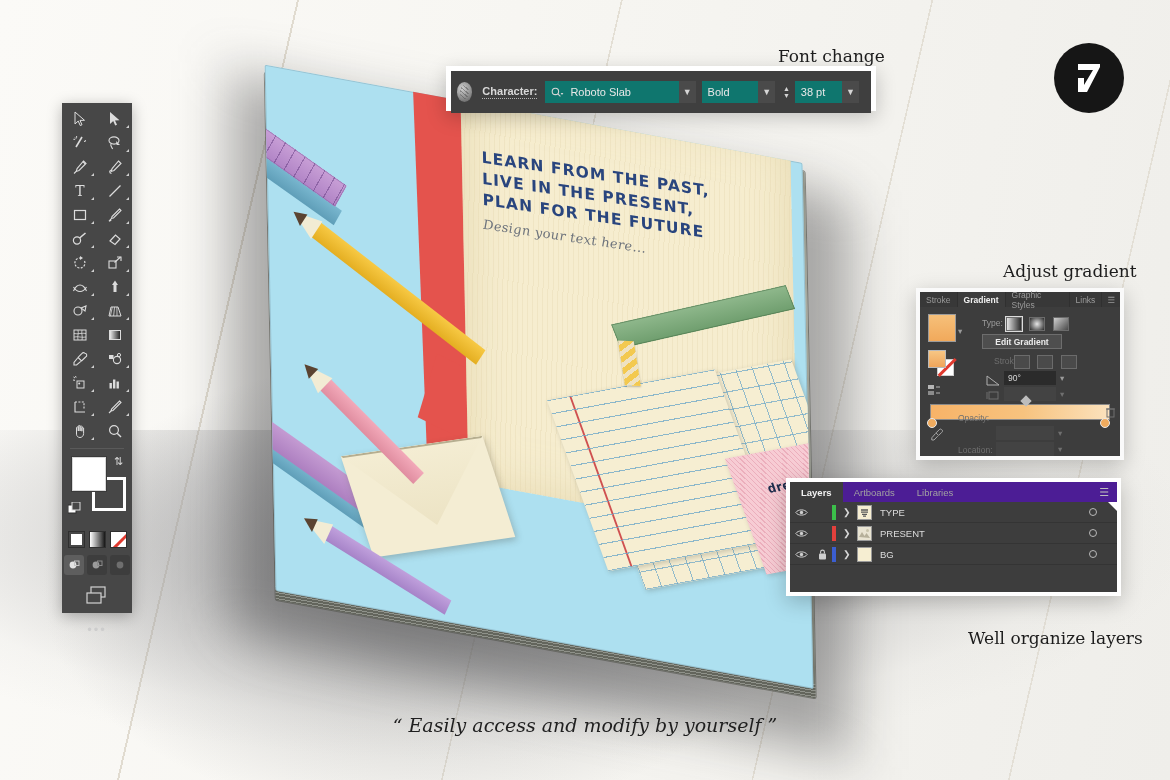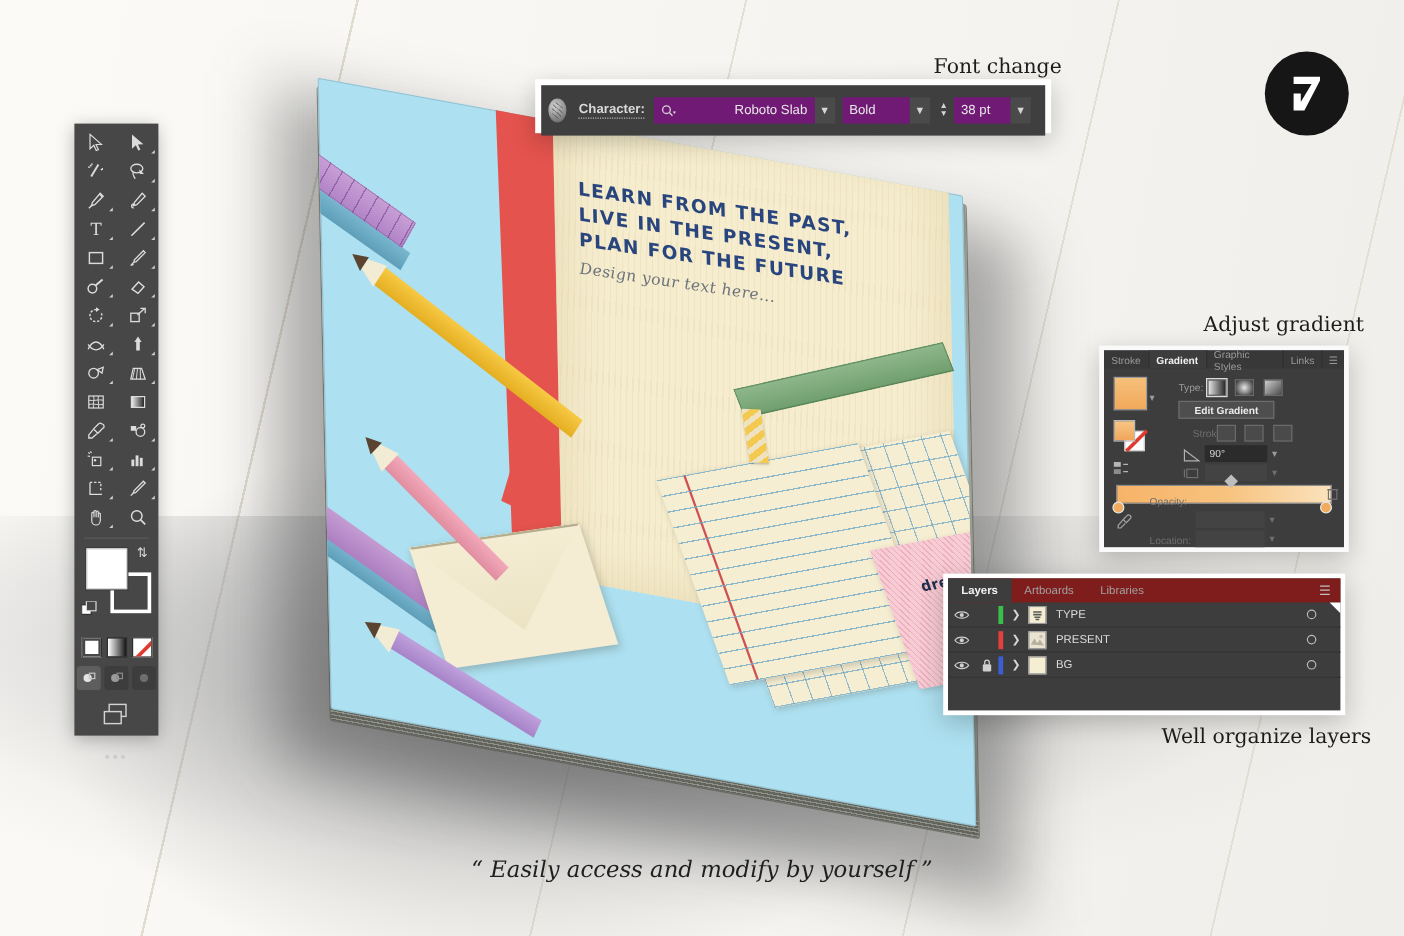--- a/index.html
+++ b/index.html
@@ -263,22 +263,22 @@
   }
   .char-globe::after{
     content:""; position:absolute; inset:3px; border-radius:50%;
     background:repeating-linear-gradient(40deg, rgba(70,70,70,.45) 0 1px, transparent 1px 3px);
   }
   .char-label{
     color:#d9d9d9; font-size:11px; font-weight:700;
     border-bottom:1px dotted #b5b5b5; margin-right:8px; padding-bottom:1px;
   }
   .field{
-    background:#701a75; height:22px; display:flex; align-items:center;
-    color:#e8e8e8; font-size:11px; padding:0 6px; position:relative;justify-content:space-between;
+    background:#0f766e; height:22px; display:flex; align-items:center;
+    color:#e8e8e8; font-size:11px; padding:0 6px; position:relative;
   }
   .field.font{ width:170px; }
   .field.style{ width:70px; }
   .field.size{ width:58px; }
   .caret{
     width:22px; height:22px; background:#4a4a4a; display:flex; align-items:center; justify-content:center;
     color:#d6d6d6; font-size:9px; margin-right:6px;
   }
   .magglass{ margin-right:6px; color:#cfcfcf; font-size:11px; display:flex; align-items:center; }
   .stepper{
@@ -338,21 +338,21 @@
     background:#f0ab5e; border:1.5px solid #e9e9e9;
   }
   .gmid{
     position:absolute; top:-7px; width:8px; height:8px;
     background:#bdbdbd; transform:rotate(45deg);
   }
 
   
   #layers-frame{ left:786px; top:478px; width:335px; height:118px; padding:4px; background:#fff;}
   #layers-panel{ position:relative; width:327px; height:110px; background:#3d3d3d; }
-  .lay-tabs{ display:flex; height:20px; background:#7f1d1d; font-size:9.5px; }
+  .lay-tabs{ display:flex; height:20px; background:#4c1d95; font-size:9.5px; }
   .lay-tabs .tab{ display:flex; align-items:center; padding:0 11px; color:#a2a2a2; cursor:pointer; }
   .lay-tabs .tab.active{ background:#3d3d3d; color:#f2f2f2; font-weight:700; }
   .lay-tabs .menu{ margin-left:auto; padding:0 8px; display:flex; align-items:center; color:#bdbdbd; font-size:11px;}
   .lay-row{
     display:flex; align-items:center; height:21px; border-bottom:1px solid #343434;
     font-size:9.5px; color:#dcdcdc;
   }
   .lay-eye{ width:22px; display:flex; justify-content:center; color:#cfcfcf;}
   .lay-lock{ width:20px; display:flex; justify-content:center; color:#cfcfcf;}
   .lay-color{ width:4px; height:15px; margin-right:7px; }
@@ -367,21 +367,21 @@
     border-left:9px solid transparent; border-top:9px solid #ffffff;
   }
 
   
   .callout{
     position:absolute; font-family:"DejaVu Serif", serif;
     font-size:17px; color:#1c1c1c; white-space:nowrap;
   }
   #lbl-font{ left:778px; top:46px; }
   #lbl-grad{ left:1003px; top:261px; }
-  #lbl-layers{ left:968px; top:604px; }
+  #lbl-layers{ left:968px; top:628px; }
 
   
   #pill{
     position:absolute; left:478px; top:669px; width:214px; height:34px;
     border:2px solid #e8157f; border-radius:17px;
     display:flex; align-items:center; justify-content:center;
     color:#1c1c1c; font-size:15.5px; letter-spacing:.6px;
     font-family:"Liberation Sans", sans-serif;
   }
   #tagline{

